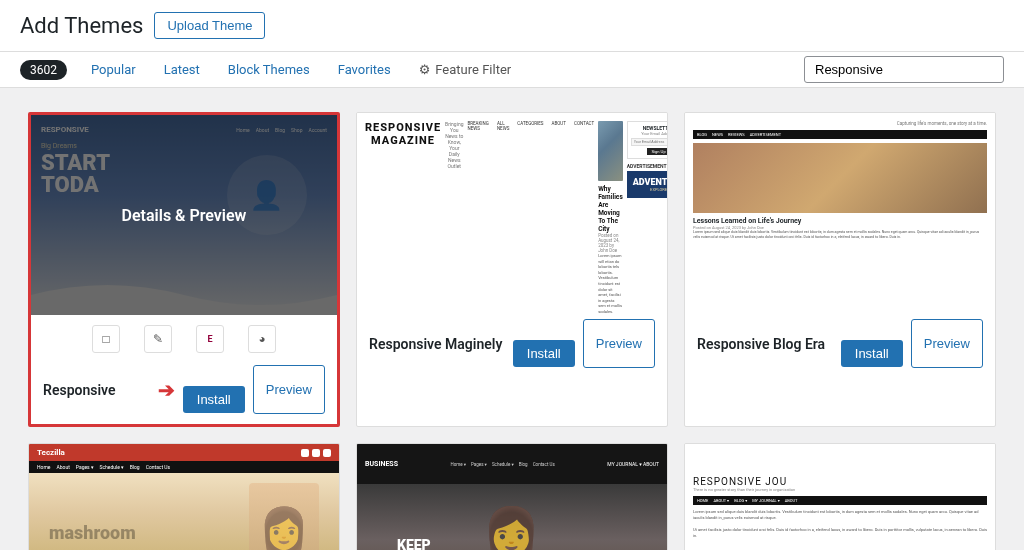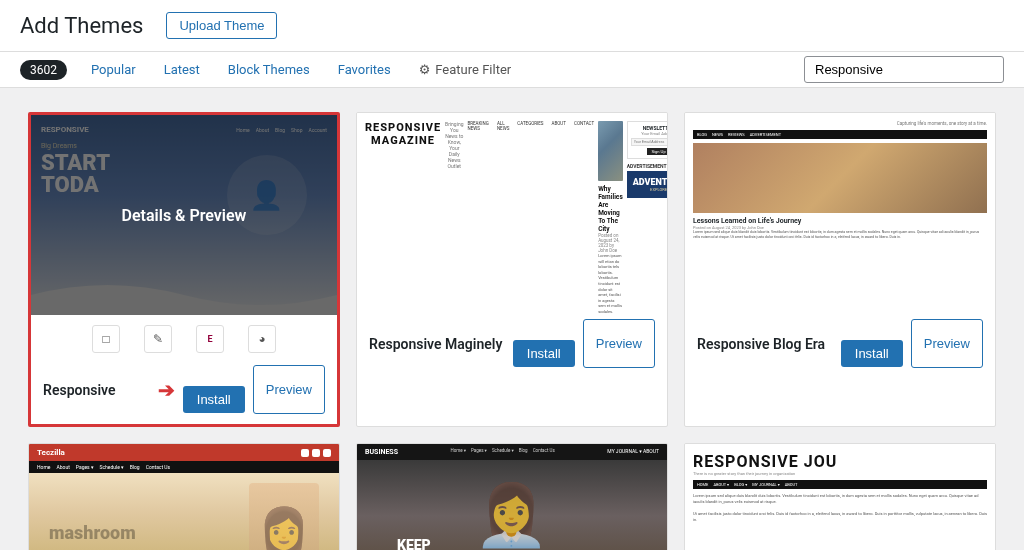--- a/index.html
+++ b/index.html
@@ -3,21 +3,21 @@
   <meta charset="utf-8">
   <style>
     * { box-sizing: border-box; margin: 0; padding: 0; }
     body { font-family: -apple-system, BlinkMacSystemFont, "Segoe UI", Roboto, sans-serif; background: #f0f0f1; color: #1d2327; font-size: 13px; }
 
     .page-header {
       background: #fff;
       padding: 12px 20px;
       display: flex;
       align-items: center;
-      gap: 23px;
+      gap: 11px;
       border-bottom: 1px solid #ddd;
     }
     .page-title {
       font-size: 22px;
       font-weight: 400;
       color: #1d2327;
     }
     .upload-theme-btn {
       border: 1px solid #2271b1;
       color: #2271b1;
@@ -355,24 +355,24 @@
 
     
     .preview-keeplearning {
       background: #2a2a2a;
       height: 100%;
       overflow: hidden;
       position: relative;
     }
     .kl-header {
       background: rgba(0,0,0,0.5);
-      padding: 4px 8px;
+      padding: 16px 8px;
       display: flex;
       justify-content: space-between;
-      align-items: flex-start;
+      align-items: center;
     }
     .kl-logo { color: #fff; font-size: 7px; font-weight: 700; }
     .kl-nav { display: flex; gap: 5px; }
     .kl-nav span { color: #ccc; font-size: 4.5px; }
     .kl-img-bg {
       width: 100%;
       height: 120px;
       background: linear-gradient(180deg, #555 0%, #888 50%, #c0a060 100%);
     }
     .kl-overlay-text {
@@ -385,25 +385,26 @@
       text-transform: uppercase;
     }
 
     
     .preview-journey {
       background: #fff;
       height: 100%;
       padding: 8px;
     }
     .journey-title {
-      font-size: 16px;
-      font-weight: 700;
+      font-size: 10px;
+      font-weight: 400;
       color: #111;
       text-transform: uppercase;
       letter-spacing: 1px;
+      margin-top: 24px;
     }
     .journey-sub { font-size: 4px; color: #888; margin-bottom: 4px; }
     .journey-nav { display: flex; gap: 5px; background: #111; padding: 2px 4px; margin-bottom: 4px; }
     .journey-nav span { color: #fff; font-size: 4px; }
     .journey-body { font-size: 4px; color: #555; line-height: 1.5; }
   </style>
 </head>
 <body>
 
 <div class="page-header">

